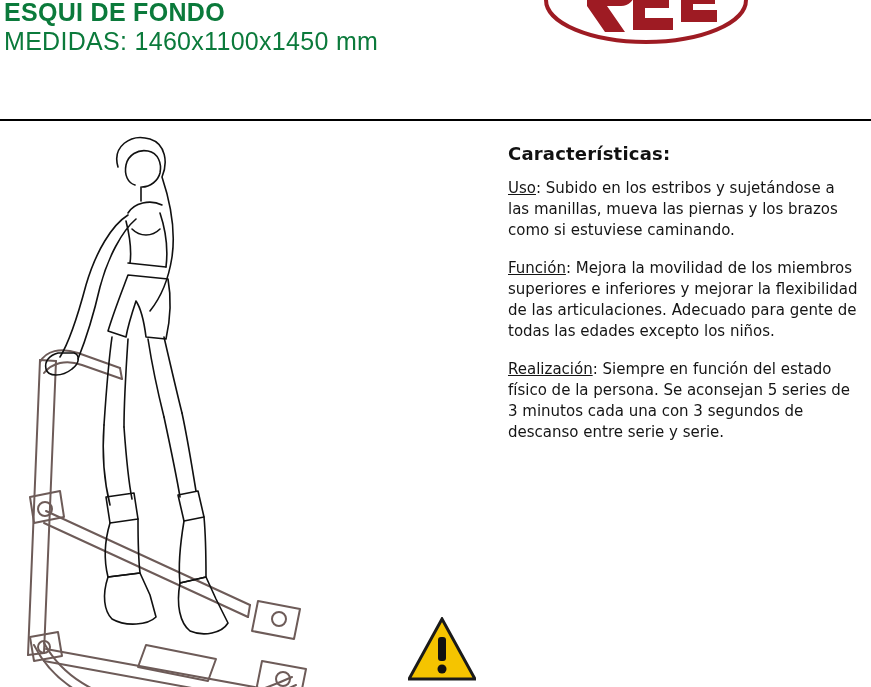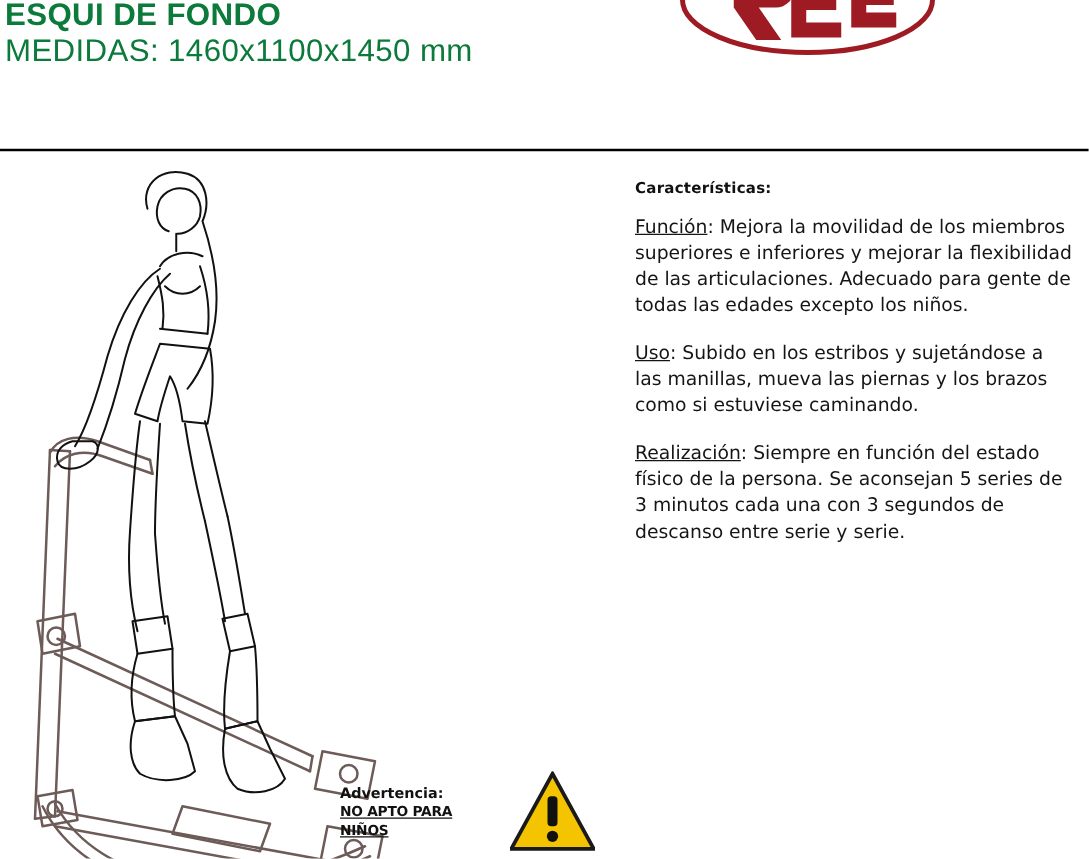--- a/index.html
+++ b/index.html
@@ -112,21 +112,21 @@
   .features {
     position: absolute;
     left: 508px;
     top: 18px;
     width: 350px;
     color: #111111;
   }
   .features h2 {
     margin: 0 0 14px 0;
     font-family: "DejaVu Sans", sans-serif;
-    font-size: 12px;
+    font-size: 18px;
     font-weight: bold;
     color: #111;
     letter-spacing: 0.2px;
   }
   .para {
     margin: 0 0 17px 0;
     font-family: "DejaVu Sans", sans-serif;
     font-size: 15px;
     line-height: 21px;
     color: #151515;
@@ -240,42 +240,38 @@
         <path d="M164 292 C 170 320, 176 348, 180 372"></path>
         <path d="M182 288 C 188 316, 192 342, 196 366"></path>
         <path d="M178 370 L198 366 L204 392 L184 396 z"></path>
         <path d="M184 396 C 180 420, 178 440, 180 458 L 206 452 C 206 434, 206 414, 204 392"></path>
         <path d="M180 458 C 176 480, 180 498, 190 506 C 204 512, 222 508, 228 498 L 216 474 L 206 452 z"></path>
       </g>
     </svg>
   </div>
 
   <div class="warning">
-    <div class="warning-text">
-      <span>Advertencia:</span>
-      <span class="w2">NO APTO PARA NIÑOS</span>
-    </div>
     <div class="warning-sign">
       <svg viewBox="0 0 68 66" width="68" height="66" aria-hidden="true">
         <polygon points="34,2 67,62 1,62" fill="#f5c400" stroke="#1a1a1a" stroke-width="3"></polygon>
         <rect x="30" y="20" width="8" height="24" rx="3" fill="#111111"></rect>
         <circle cx="34" cy="52" r="4.5" fill="#111111"></circle>
       </svg>
     </div>
   </div>
 
   <div class="features">
     <h2>Características:</h2>
 
     <p class="para">
+      <span class="lbl">Uso</span><span>: </span><span>Subido en los estribos y sujetándose a las manillas, mueva las piernas y los brazos como si estuviese caminando.</span>
+    </p>
+
+    <p class="para">
       <span class="lbl">Función</span><span>: </span><span>Mejora la movilidad de los miembros superiores e inferiores y mejorar la flexibilidad de las articulaciones. Adecuado para gente de todas las edades excepto los niños.</span>
-    </p>
-
-    <p class="para">
-      <span class="lbl">Uso</span><span>: </span><span>Subido en los estribos y sujetándose a las manillas, mueva las piernas y los brazos como si estuviese caminando.</span>
     </p>
 
     <p class="para">
       <span class="lbl">Realización</span><span>: </span><span>Siempre en función del estado físico de la persona. Se aconsejan 5 series de 3 minutos cada una con 3 segundos de descanso entre serie y serie.</span>
     </p>
 
   </div>
 
 </div>
 

